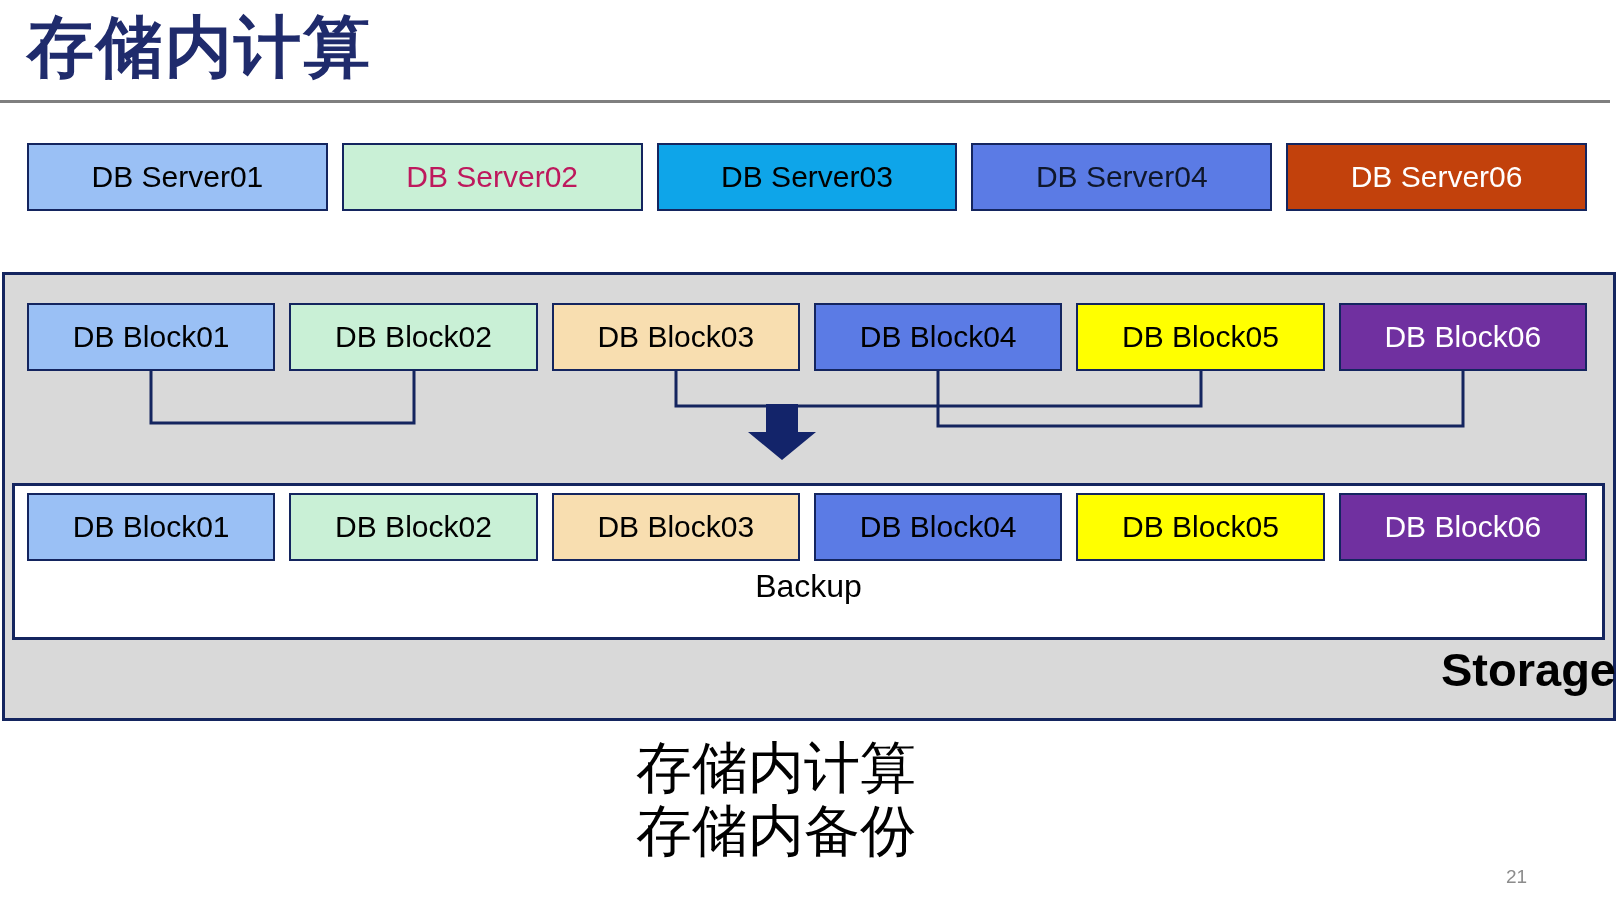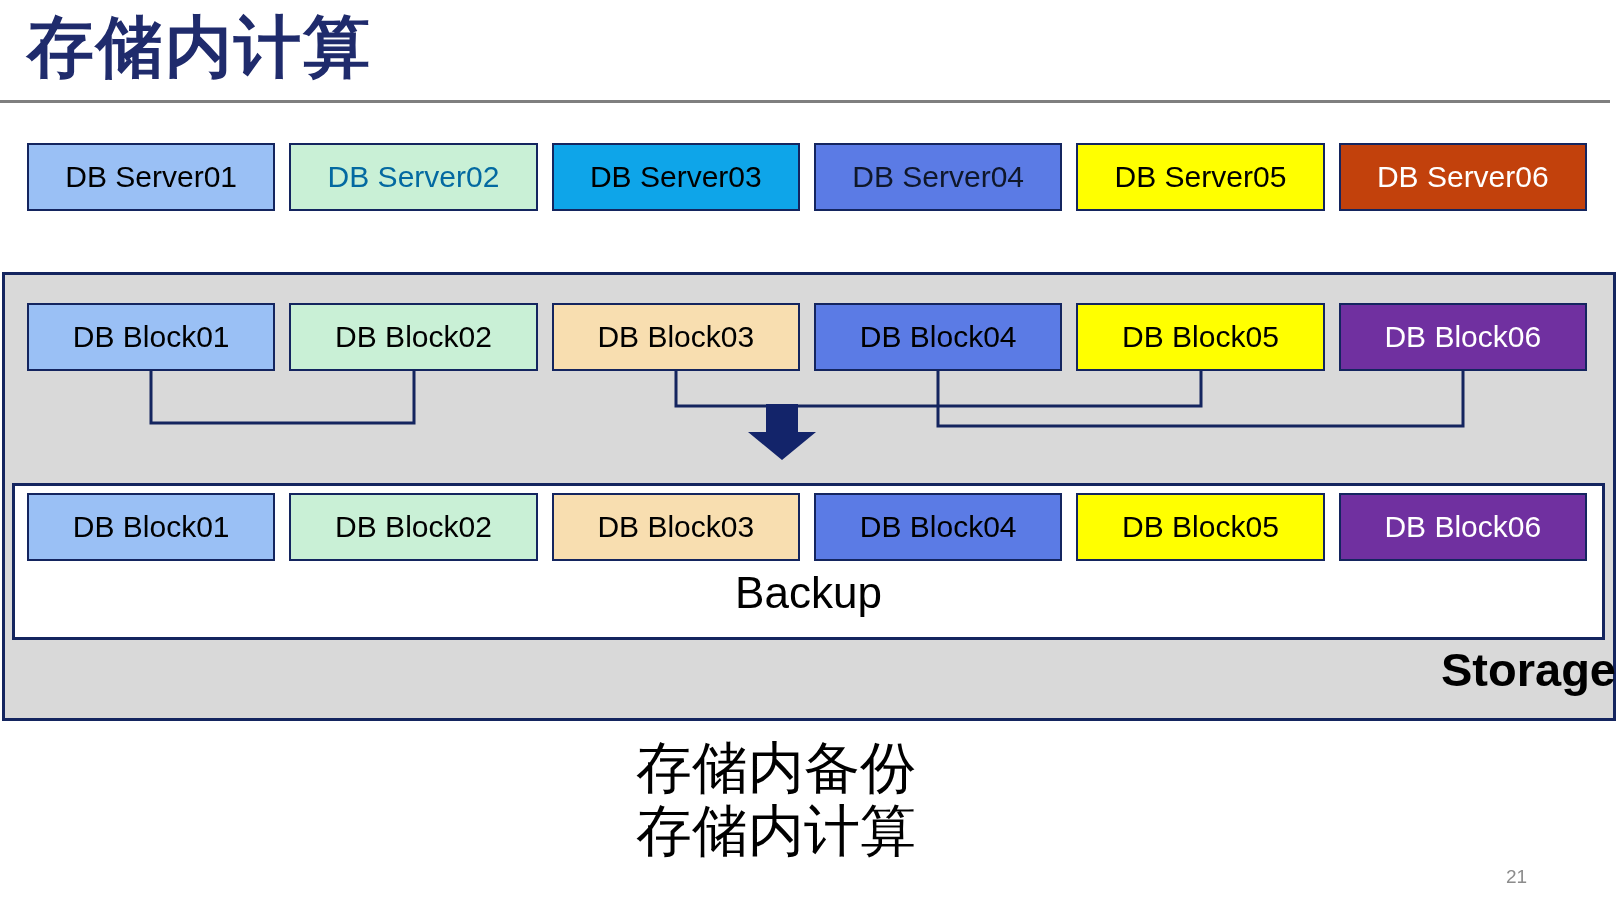--- a/index.html
+++ b/index.html
@@ -71,21 +71,21 @@
     background: #ffffff;
     border: 3px solid #14255F;
     box-sizing: border-box;
   }
   .backup-label {
     position: absolute;
     left: 12px;
     top: 568px;
     width: 1593px;
     text-align: center;
-    font-size: 44px;
+    font-size: 32px;
     color: #000000;
   }
   .storage-label {
     position: absolute;
     left: 2px;
     top: 642px;
     width: 1614px;
     text-align: right;
     font-size: 47px;
     font-weight: 700;
@@ -119,24 +119,23 @@
 </head>
 <body>
 
 <div class="slide">
 
   <h1 class="slide-title">存储内计算</h1>
   <div class="title-rule"></div>
 
   <div class="row server-row" id="server-row">
       <div class="box" style="background: rgb(154, 192, 245); color: rgb(0, 0, 0);">DB Server01</div>
-      <div class="box" style="background: rgb(201, 240, 214); color: #0369a1;">DB Server02</div>
+      <div class="box" style="background: rgb(201, 240, 214); color: #be185d;">DB Server02</div>
       <div class="box" style="background: #0ea5e9; color: rgb(0, 0, 0);">DB Server03</div>
       <div class="box" style="background: rgb(91, 123, 229); color: #0f172a;">DB Server04</div>
-      <div class="box" style="background: rgb(255, 255, 0); color: rgb(0, 0, 0);">DB Server05</div>
       <div class="box" style="background: #c2410c; color: rgb(255, 255, 255);">DB Server06</div>
     </div>
 
   <div class="storage-container"></div>
 
   <svg class="connector-svg" id="connector-svg" viewBox="0 0 1620 910" xmlns="http://www.w3.org/2000/svg">
     <g id="connector-group">
         <path d="M 151 371 V 423 H 414 V 371" fill="none" stroke="#14255F" stroke-width="3"></path>
         <path d="M 676 371 V 406 H 1201 V 371" fill="none" stroke="#14255F" stroke-width="3"></path>
         <path d="M 938 371 V 426 H 1463 V 371" fill="none" stroke="#14255F" stroke-width="3"></path>
@@ -160,19 +159,19 @@
       <div class="box" style="background: rgb(248, 222, 176); color: rgb(0, 0, 0);">DB Block03</div>
       <div class="box" style="background: rgb(91, 123, 229); color: rgb(0, 0, 0);">DB Block04</div>
       <div class="box" style="background: rgb(255, 255, 0); color: rgb(0, 0, 0);">DB Block05</div>
       <div class="box" style="background: rgb(112, 48, 160); color: rgb(255, 255, 255);">DB Block06</div>
     </div>
   <div class="backup-label">Backup</div>
 
   <div class="storage-label">Storage</div>
 
   <div class="caption">
+    <div>存储内计算</div>
     <div>存储内备份</div>
-    <div>存储内计算</div>
   </div>
 
   <div class="page-number">21</div>
 
 </div>
 
 </body></html>

